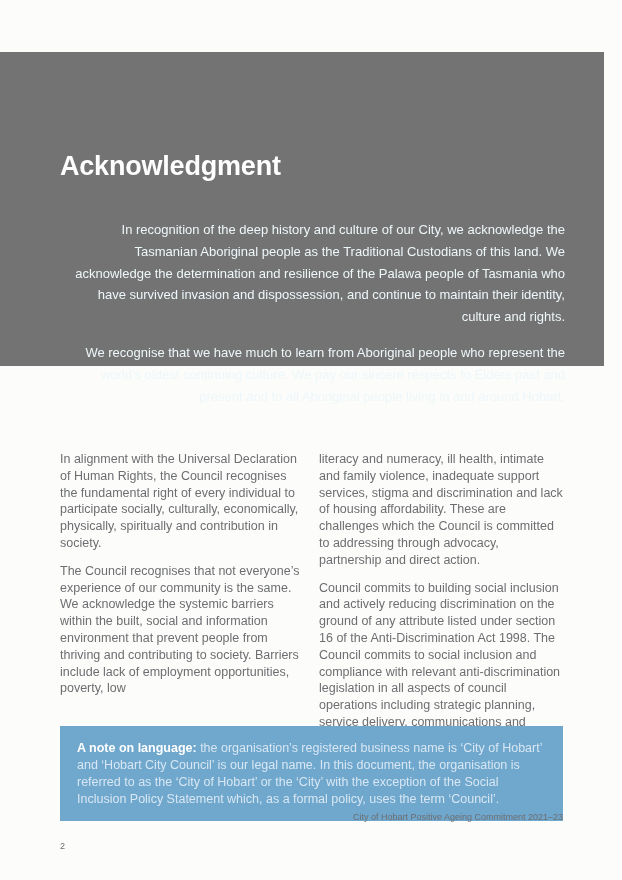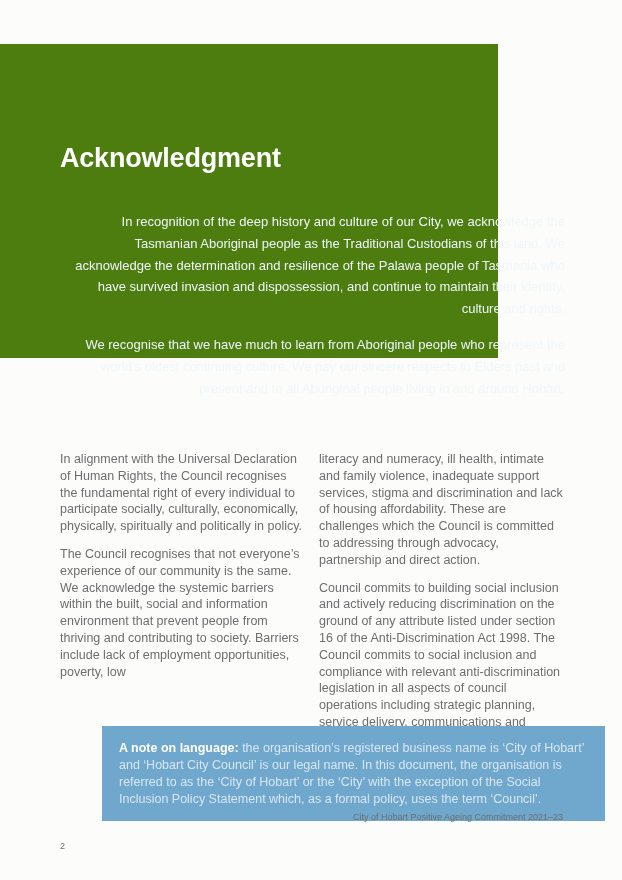--- a/index.html
+++ b/index.html
@@ -7,23 +7,23 @@
     position: relative;
     width: 622px;
     height: 880px;
     margin: 0 auto;
     background: #fcfcfa;
     overflow: hidden;
     font-family: "Liberation Sans", sans-serif;
   }
   .band {
     position: absolute;
-    top: 44px; left: 0;
-    width: 498px; height: 314px;
-    background: #4d7c0f;
+    top: 52px; left: 0;
+    width: 604px; height: 314px;
+    background: #737373;
   }
   .ack-title {
     position: absolute;
     left: 60px; top: 99px;
     margin: 0;
     font-size: 27px;
     font-weight: bold;
     letter-spacing: -0.2px;
     color: #ffffff;
   }
@@ -61,21 +61,20 @@
   .notebox {
     position: absolute;
     left: 60px; top: 726px;
     width: 503px;
     box-sizing: border-box;
     background: #6fa7cd;
     padding: 14px 17px 13px 17px;
     color: #d8e7f3;
     font-size: 12.5px;
     line-height: 17px;
-    margin-left: 42px;
   }
   .notebox .note-label { color: #ffffff; font-weight: bold; }
   .footer-left {
     position: absolute;
     left: 60px; top: 841px;
     font-size: 9px;
     color: #6d6e71;
   }
   .footer-right {
     position: absolute;
@@ -93,21 +92,21 @@
     <h1 class="ack-title">Acknowledgment</h1>
     <div class="ack-body">
       <p>In recognition of the deep history and culture of our City, we acknowledge the Tasmanian Aboriginal people as the Traditional Custodians of this land. We acknowledge the determination and resilience of the Palawa people of Tasmania who have survived invasion and dispossession, and continue to maintain their identity, culture and rights.</p>
       <p>We recognise that we have much to learn from Aboriginal people who represent the world’s oldest continuing culture. We pay our sincere respects to Elders past and present and to all Aboriginal people living in and around Hobart.</p>
     </div>
   </div>
 
 
   <div class="columns">
     <div class="col">
-      <p>In alignment with the Universal Declaration of Human Rights, the Council recognises the fundamental right of every individual to participate socially, culturally, economically, physically, spiritually and politically in policy.</p>
+      <p>In alignment with the Universal Declaration of Human Rights, the Council recognises the fundamental right of every individual to participate socially, culturally, economically, physically, spiritually and contribution in society.</p>
       <p>The Council recognises that not everyone’s experience of our community is the same. We acknowledge the systemic barriers within the built, social and information environment that prevent people from thriving and contributing to society. Barriers include lack of employment opportunities, poverty, low</p>
     </div>
     <div class="col">
       <p>literacy and numeracy, ill health, intimate and family violence, inadequate support services, stigma and discrimination and lack of housing affordability. These are challenges which the Council is committed to addressing through advocacy, partnership and direct action.</p>
       <p>Council commits to building social inclusion and actively reducing discrimination on the ground of any attribute listed under section 16 of the Anti-Discrimination Act 1998. The Council commits to social inclusion and compliance with relevant anti-discrimination legislation in all aspects of council operations including strategic planning, service delivery, communications and design and delivery of public spaces.</p>
     </div>
   </div>
 
   <div class="notebox">
     <span class="note-label">A note on language:</span><span> the organisation’s registered business name is ‘City of Hobart’ and ‘Hobart City Council’ is our legal name. In this document, the organisation is referred to as the ‘City of Hobart’ or the ‘City’ with the exception of the Social Inclusion Policy Statement which, as a formal policy, uses the term ‘Council’.</span>

